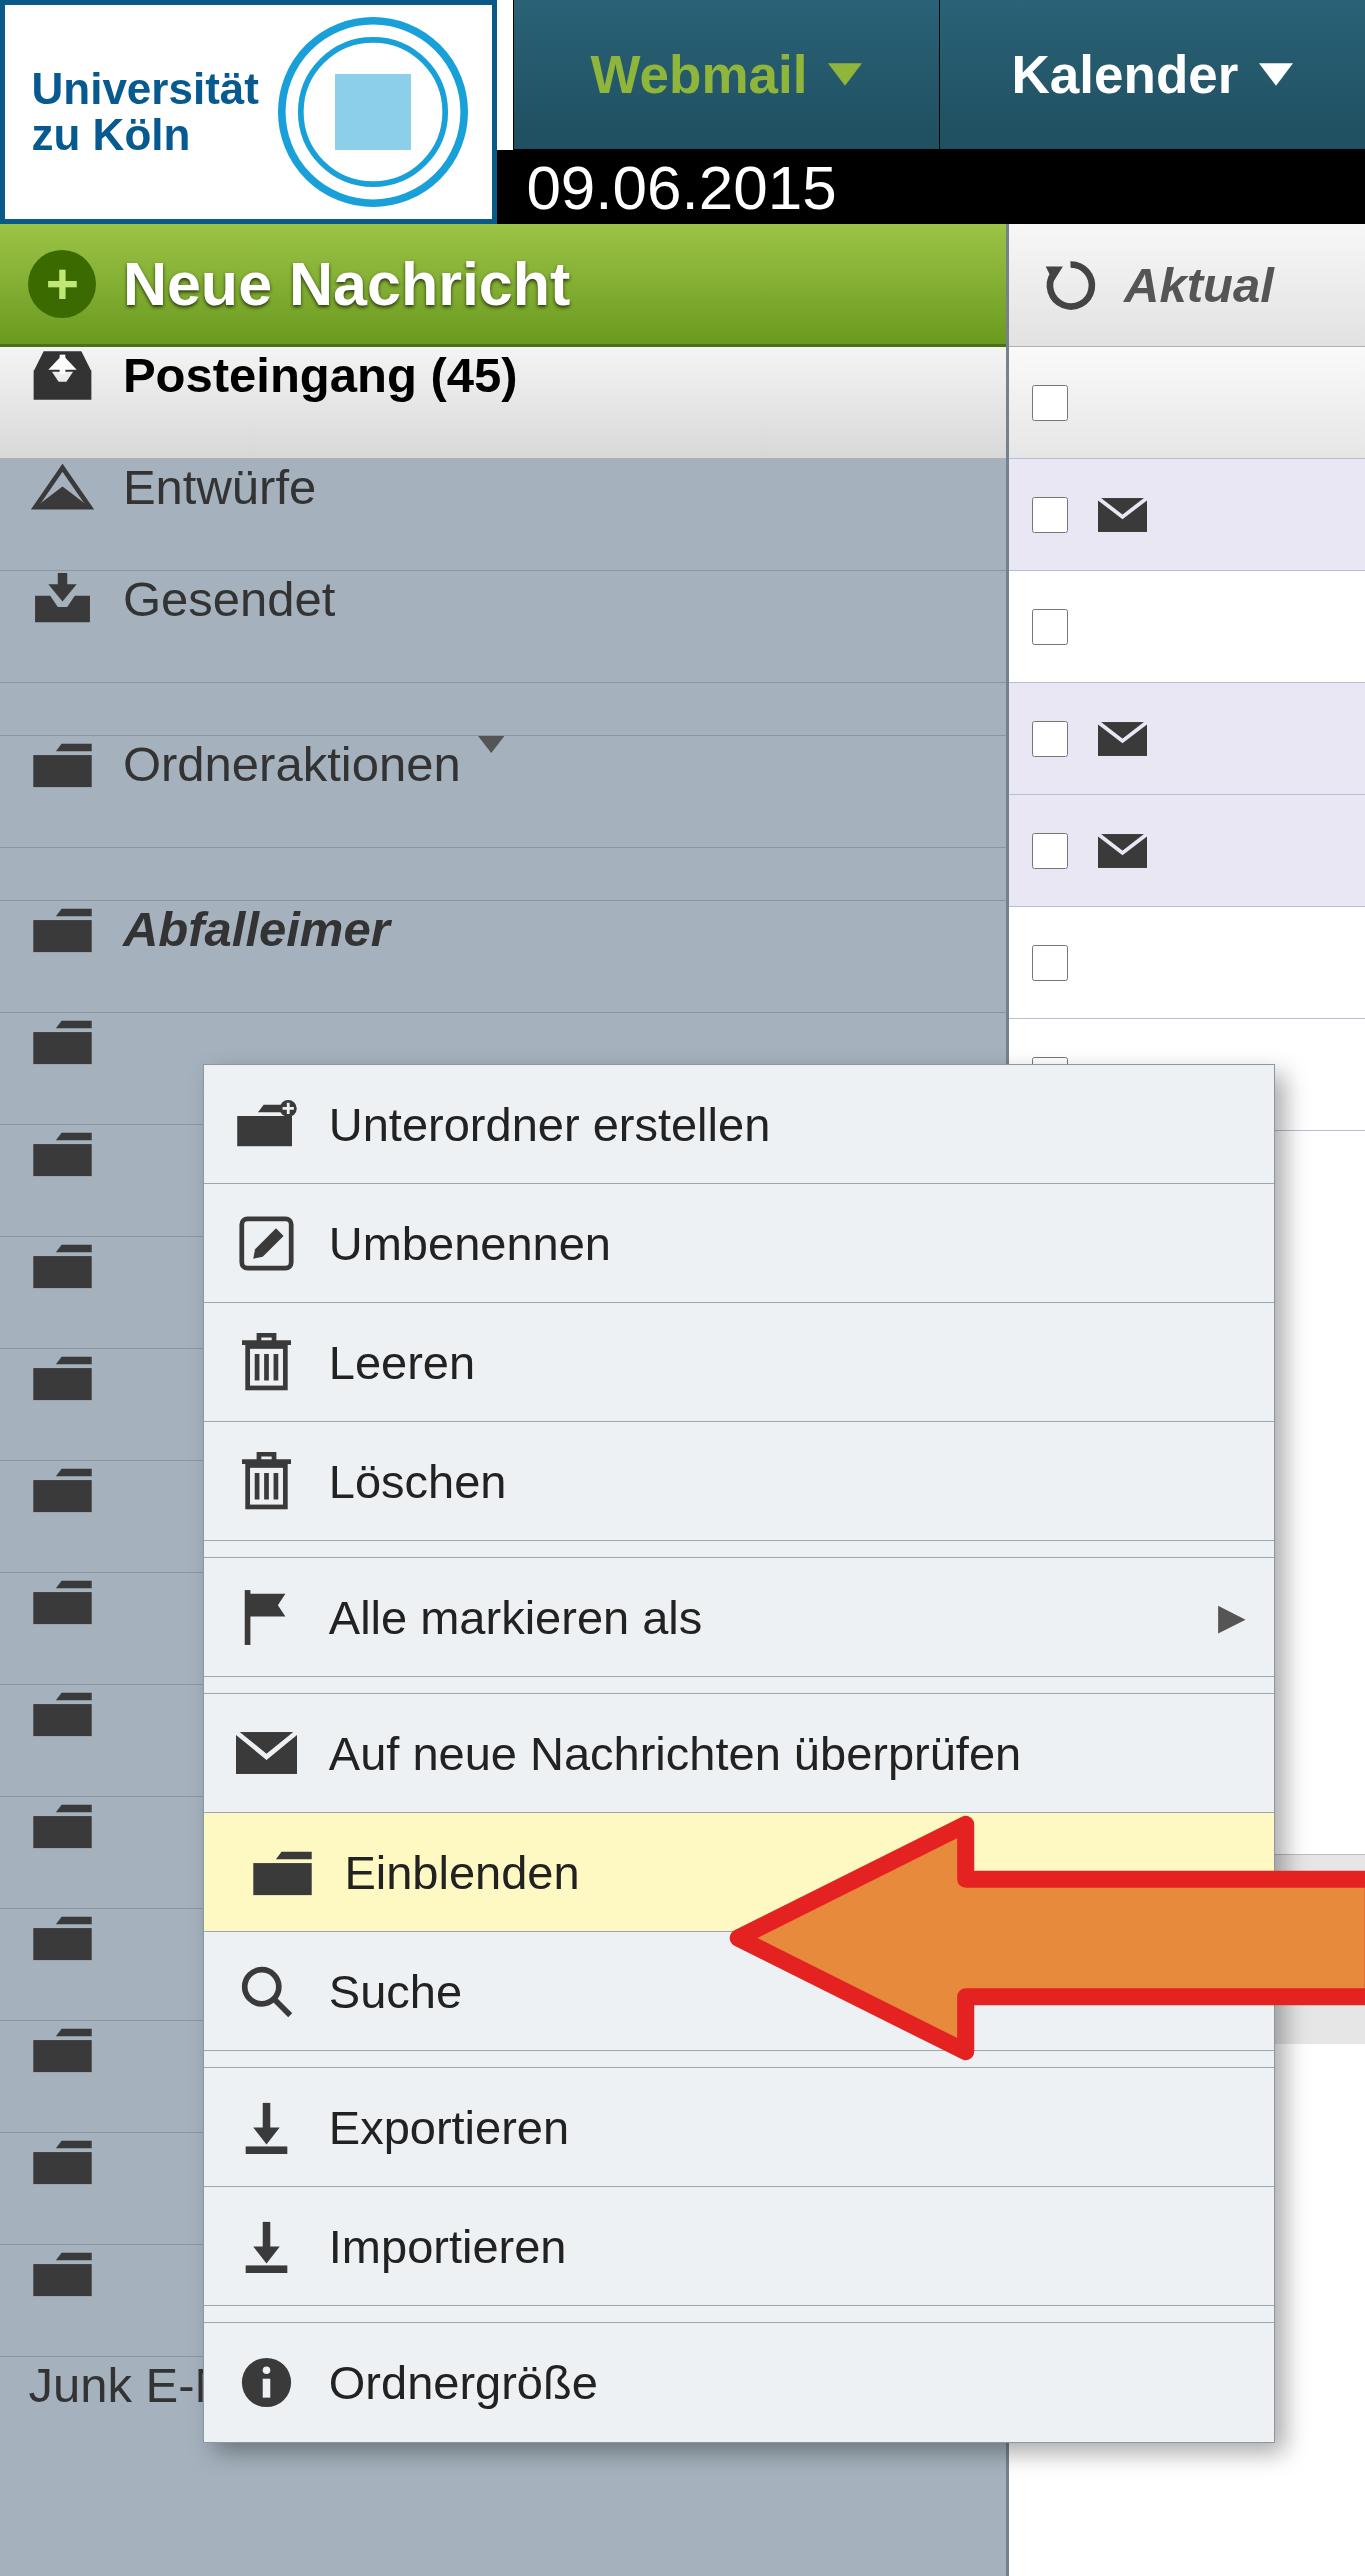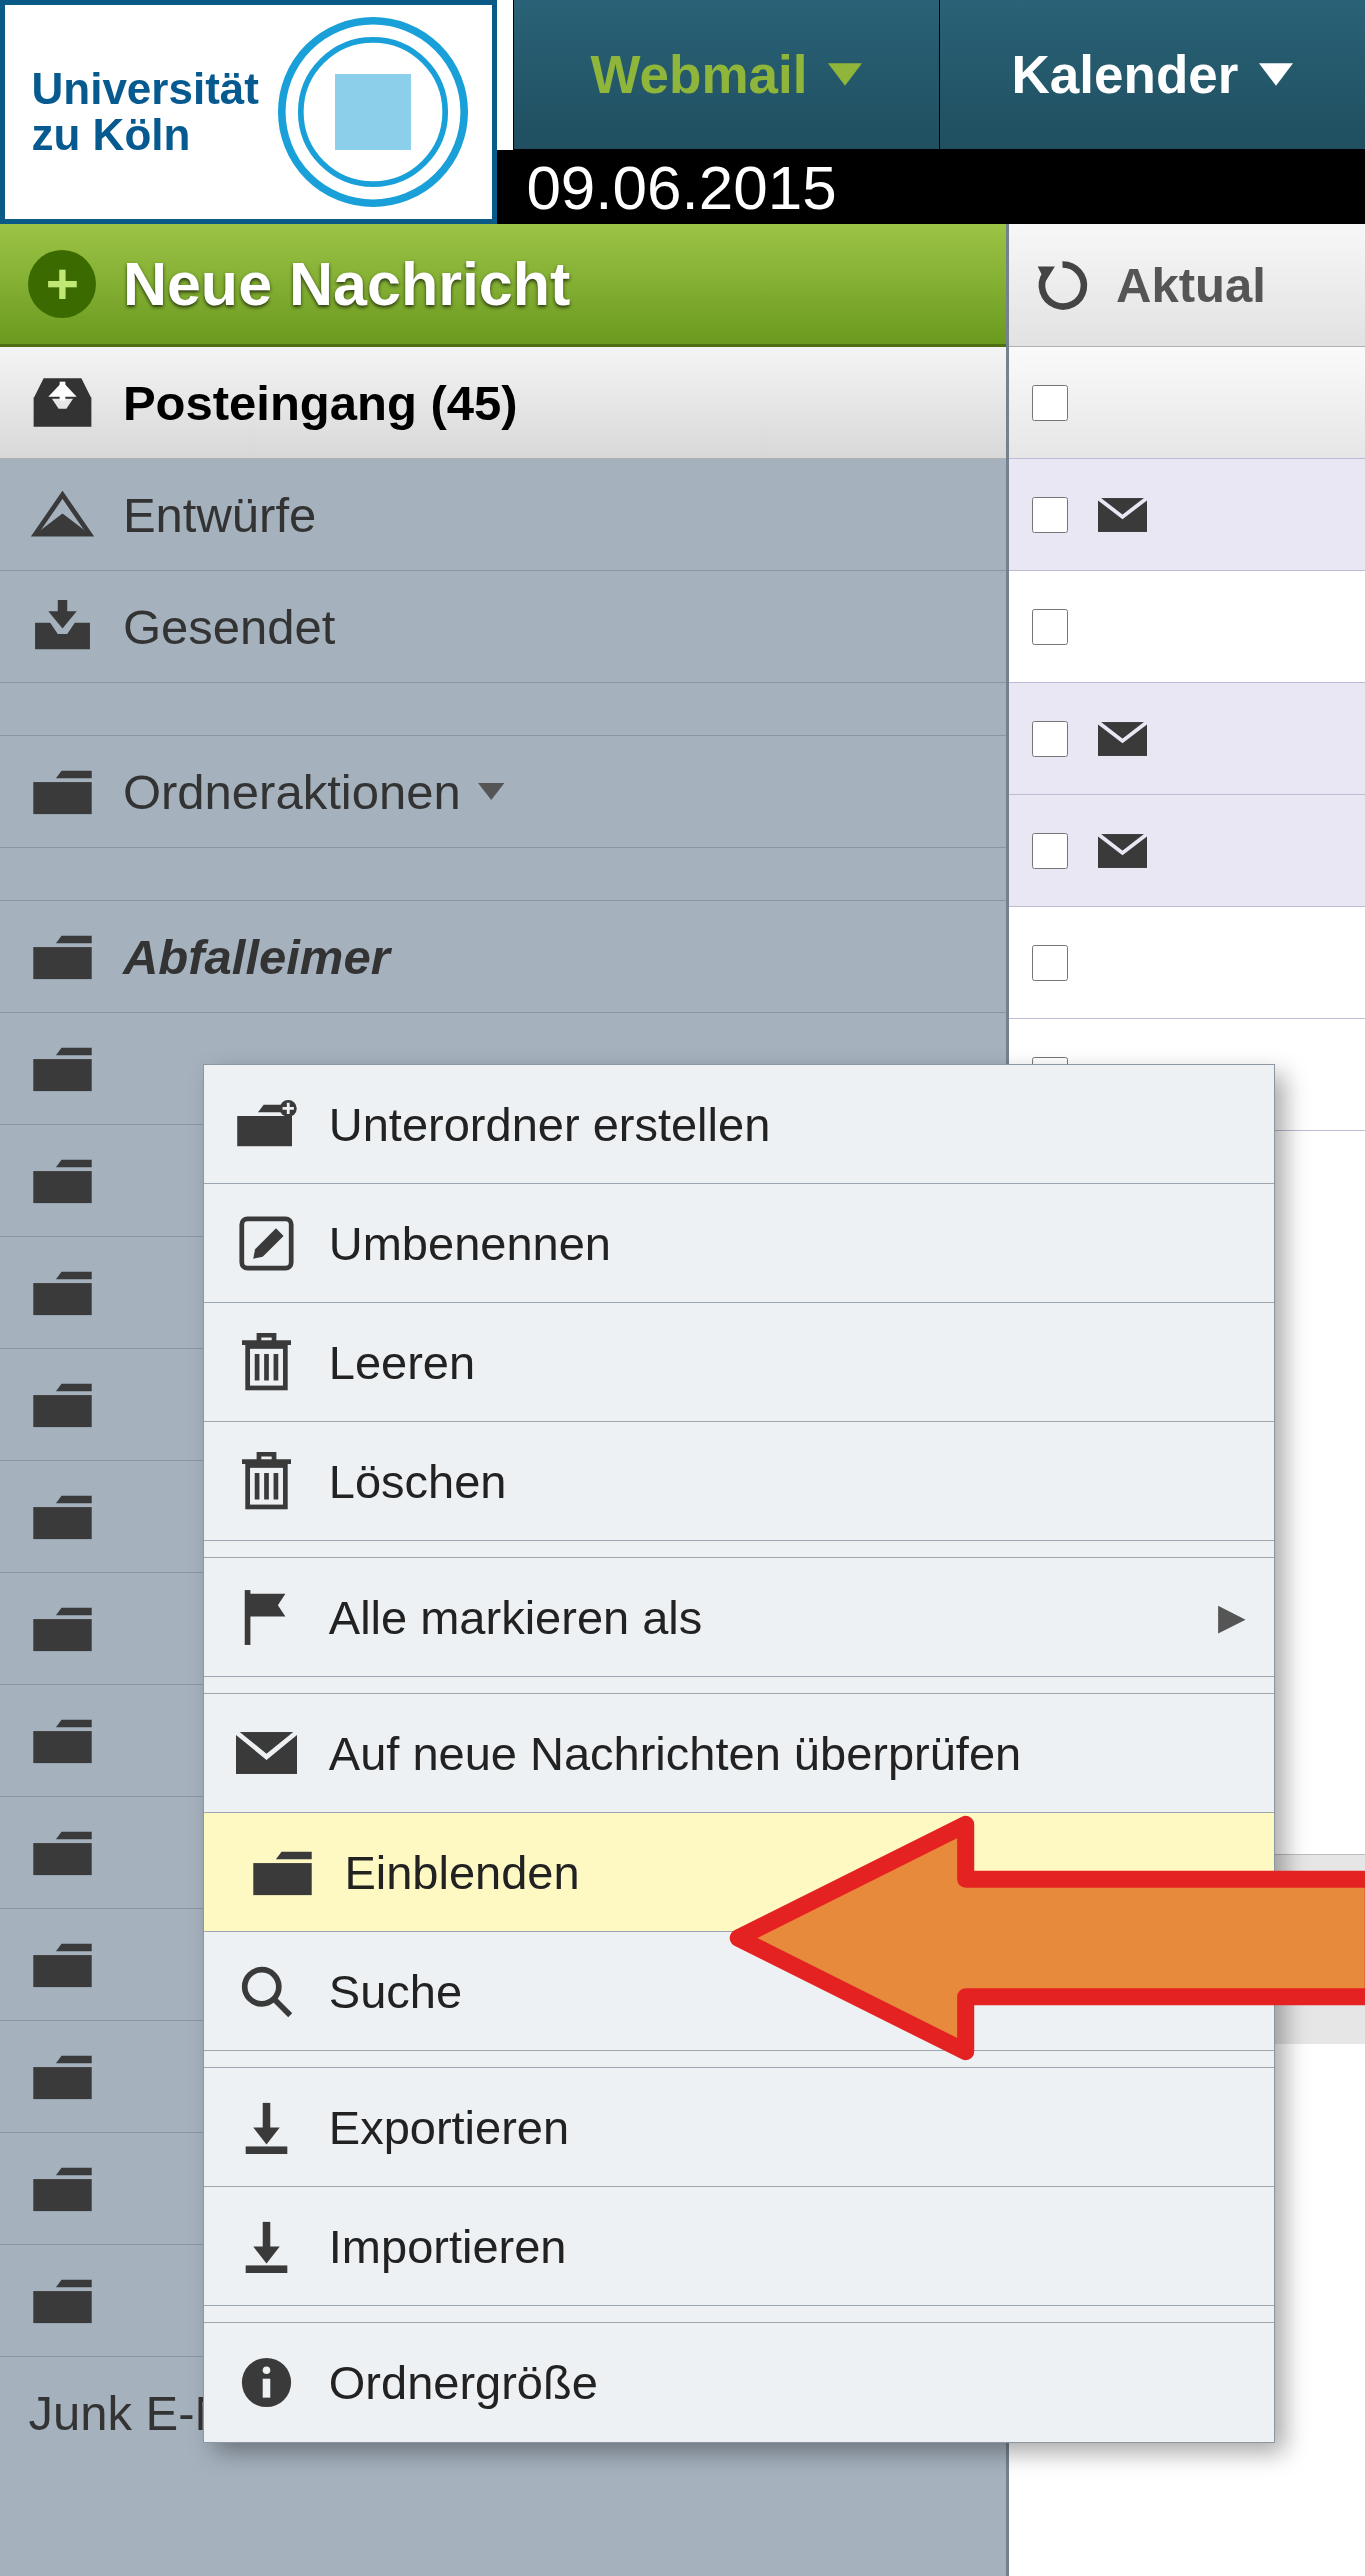--- a/index.html
+++ b/index.html
@@ -24,30 +24,30 @@
   .sidebar { width:1009px; background:#a5b2be; border-right:3.8px solid #74828f; display:flex; flex-direction:column; }
   .rightcol { flex:1; background:#fff; display:flex; flex-direction:column; }
   
   
   .newmsg { height:123px; background:linear-gradient(#9cc446,#6a9a1f); display:flex; align-items:center; padding-left:28.4px; border-bottom:3.8px solid #4f6f17; }
   .plus-badge { width:68px; height:68px; border-radius:50%; background:#3b6b00; display:flex; align-items:center; justify-content:center; margin-right:26.5px; }
   .plus-badge span { color:#bfe874; font-size:57px; font-weight:bold; line-height:1; }
   .newmsg-label { color:#fff; font-size:61px; font-weight:bold; text-shadow:0 1.9px 3.8px rgba(0,0,0,.7); }
   
   
-  .folder { height:112px; display:flex; align-items:center; padding-left:28.4px; font-size:49px; color:#333; border-bottom:1.9px solid #8a97a3; }
+  .folder { height:112px; display:flex; align-items:flex-start; padding-left:28.4px; font-size:49px; color:#333; border-bottom:1.9px solid #8a97a3; }
   .folder.main { background:linear-gradient(#f4f4f4,#d8d8d8); font-weight:bold; color:#000; border-bottom:1.9px solid #b0b0b0; }
   .folder .ficon { width:68px; height:57px; margin-right:26.5px; display:flex; align-items:center; justify-content:center; }
   .folder-actions-gap { height:53px; border-bottom:1.9px solid #8a97a3; }
   .folder.italic span.lbl { font-style:italic;font-weight:bold; }
   .folder.sub { padding-left:28.4px; }
   .folder .tri { margin-left:17px; color:#555; }
   
   
-  .toolbar { height:123px; background:linear-gradient(#f7f7f7,#e2e2e2); border-bottom:1.9px solid #b0b0b0; display:flex; align-items:center; padding-left:23px; font-size:49px; color:#555; }
+  .toolbar { height:123px; background:linear-gradient(#f7f7f7,#e2e2e2); border-bottom:1.9px solid #b0b0b0; display:flex; align-items:center; padding-left:31px; font-size:49px; color:#555;font-style:italic; }
   .toolbar .refresh { width:61px; height:61px; margin-right:23px; }
   .msgrow { height:112px; display:flex; align-items:center; border-bottom:1.9px solid #bcbcd4; padding-left:23px; }
   .msgrow.alt { background:#e8e7f3; }
   .msgrow input[type=checkbox] { width:36px; height:36px; margin-right:30px; }
   .hdrrow { background:linear-gradient(#fafafa,#e6e6e6); }
   .mail-icon { width:49px; height:34px; }
   .nomsg { flex:1; display:flex; align-items:flex-start; justify-content:flex-end; padding-right:0; padding-top:0; }
   .nomsg-inner { width:100%; height:190px; background:#e6e6e6; border-top:1.9px solid #bdbdbd; display:flex; align-items:center; padding-left:57px; font-size:46px; color:#333; }
   
   

